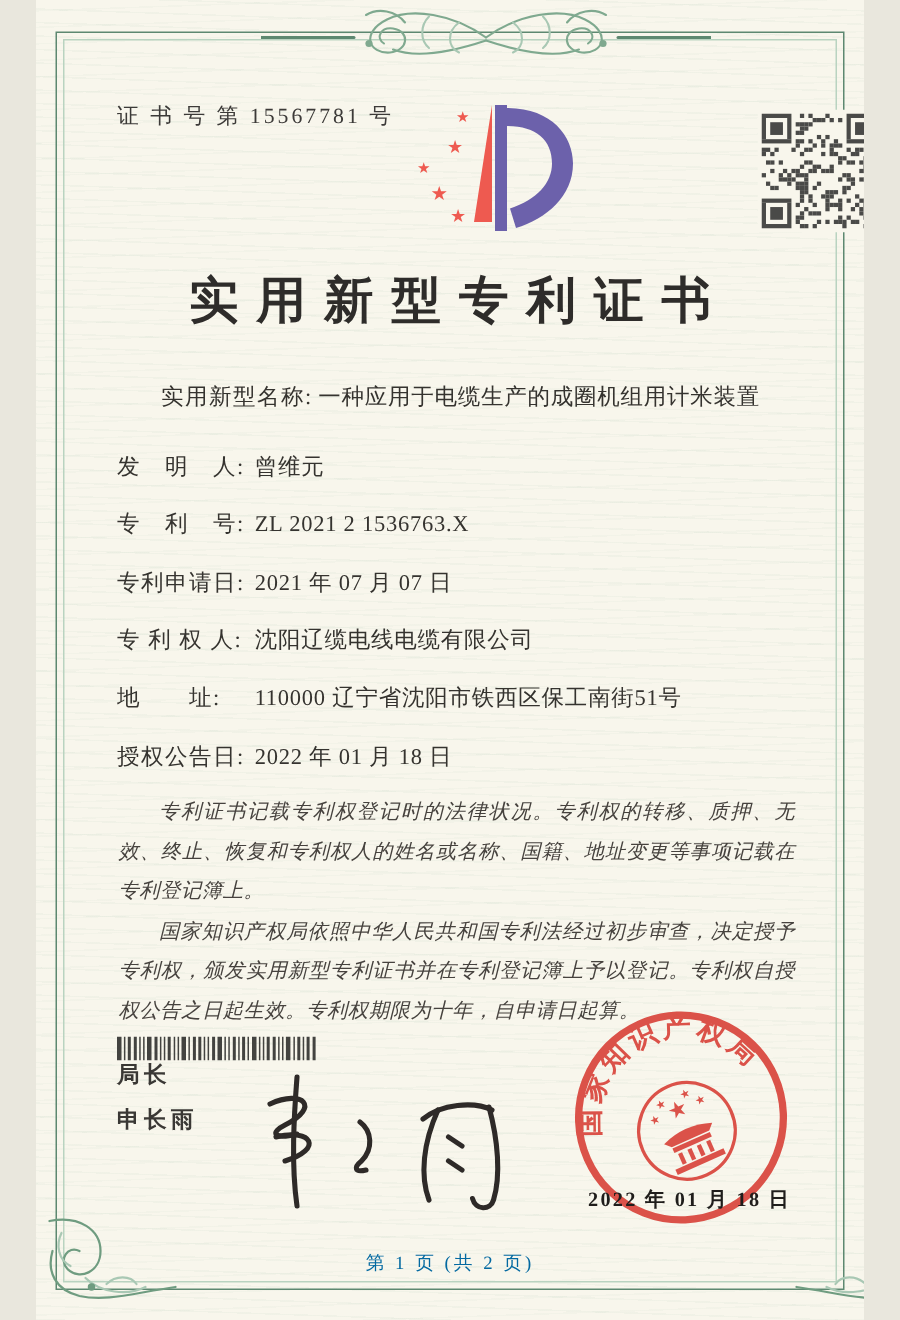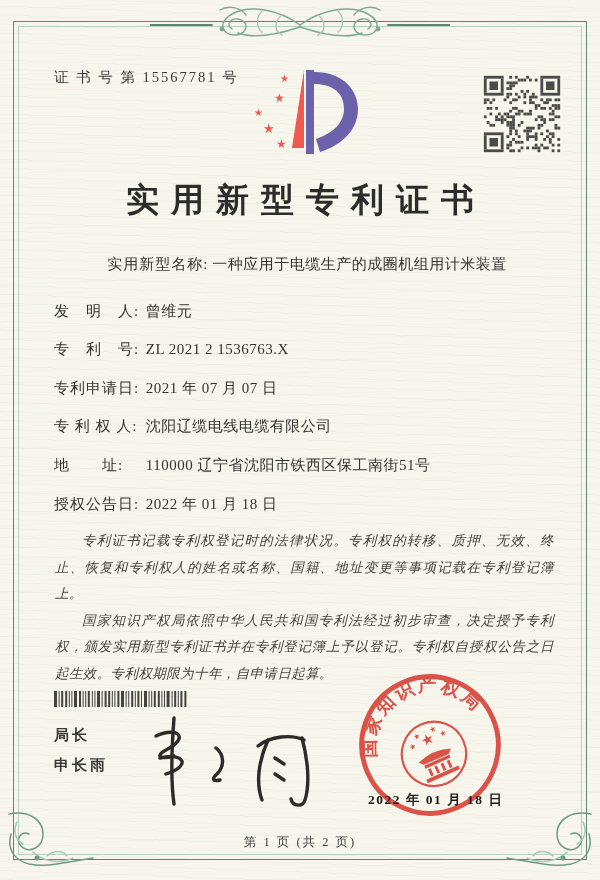--- a/index.html
+++ b/index.html
@@ -1,16 +1,16 @@
 <!DOCTYPE html>
 <html><head>
 <meta charset="utf-8">
 <style>
   html,body{margin:0;padding:0;background:#e9e7dd;}
-  .page{position:relative;width:600px;height:880px;margin:0 auto;background:#f8f6ec;overflow:hidden;
+  .page{position:relative;width:552px;height:880px;margin:0 auto;background:#f8f6ec;overflow:hidden;
         font-family:"Liberation Serif","DejaVu Serif",serif;}
   
   .texture{position:absolute;inset:0;pointer-events:none;
     background:
       repeating-linear-gradient(2deg, rgba(140,180,155,0.07) 0 1px, transparent 1px 9px),
       repeating-linear-gradient(-2deg, rgba(140,180,155,0.05) 0 1px, transparent 1px 11px);}
   
   .frame-outer{position:absolute;left:13px;right:13px;top:21px;bottom:20px;border:1.5px solid #5d8870;}
   .frame-inner{position:absolute;left:18px;right:18px;top:26px;bottom:25px;border:1px solid #b9d3c0;}
   .ornament{position:absolute;pointer-events:none;}
@@ -30,31 +30,31 @@
   .frow .lbl{display:inline-block;min-width:88px;white-space:pre;letter-spacing:1px;}
   .frow .val{letter-spacing:0.5px;}
   .grant .pair2{position:absolute;left:246px;top:0;}
 
   .paras{position:absolute;left:55px;right:46px;top:528px;color:#46423e;}
   .paras p{margin:0;font-size:13.5px;line-height:1.97;text-indent:2em;font-style:italic;
            letter-spacing:0.4px;text-align:justify;}
 
   .barcode{position:absolute;left:54px;top:691px;width:170px;height:16px;}
 
-  .director{position:absolute;left:54px;top:720px;font-family:"Liberation Sans","DejaVu Sans",sans-serif;
+  .director{position:absolute;left:54px;top:702px;font-family:"Liberation Sans","DejaVu Sans",sans-serif;
             font-weight:700;font-size:15px;color:#3a3835;line-height:30px;letter-spacing:3px;}
 
   .signature{position:absolute;left:112px;top:710px;width:235px;height:102px;}
 
   .seal{position:absolute;left:352px;top:667px;width:156px;height:156px;opacity:0.92;}
   .seal-date{position:absolute;left:368px;top:791px;width:160px;font-size:13.5px;font-weight:600;
              color:#1f1d1b;letter-spacing:1.5px;}
 
   .footer{position:absolute;top:834px;left:0;width:100%;text-align:center;
-          font-size:12.5px;color:#404040;letter-spacing:2px;}
+          font-size:12.5px;color:#0369a1;letter-spacing:2px;}
 </style>
 </head>
 <body>
 
 <div class="page">
   <div class="texture"></div>
 
   <div class="frame-outer"></div>
   <div class="frame-inner"></div>
 

